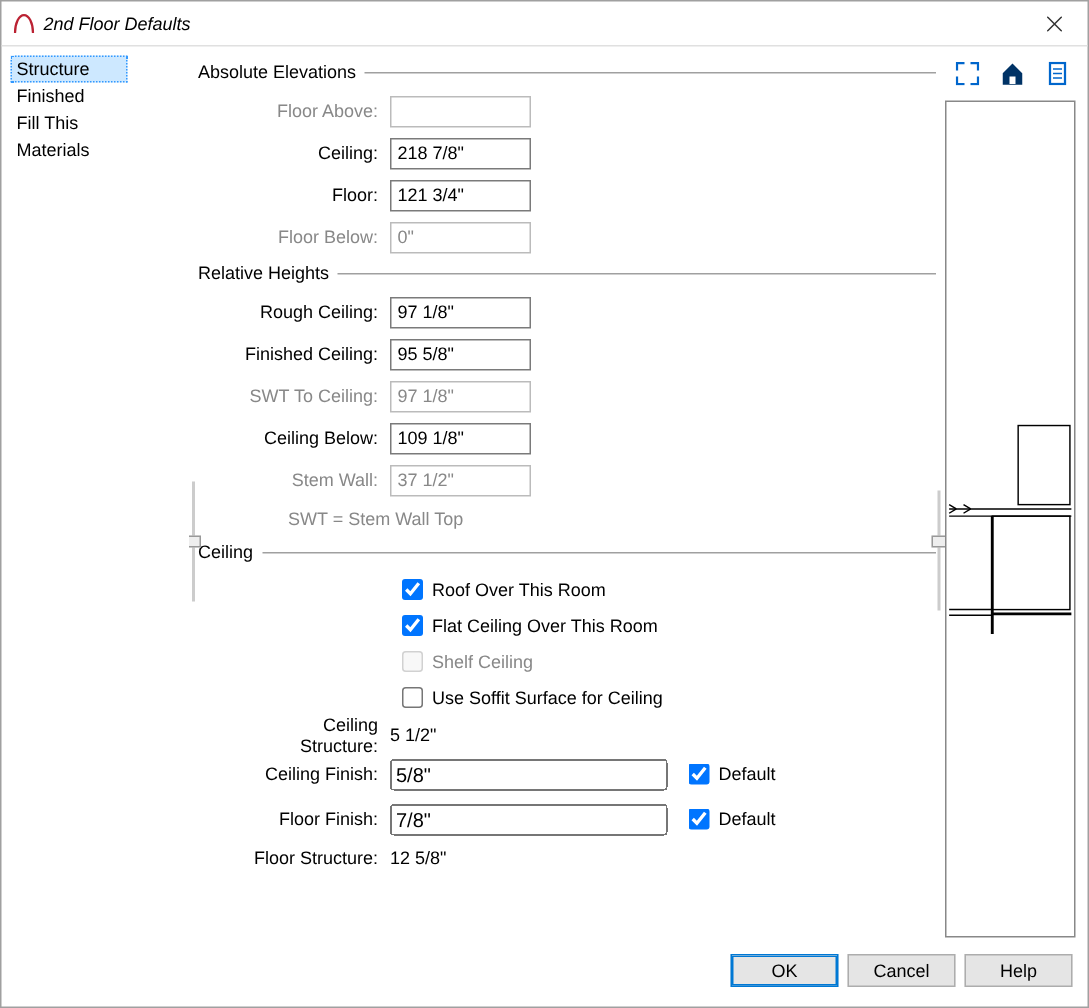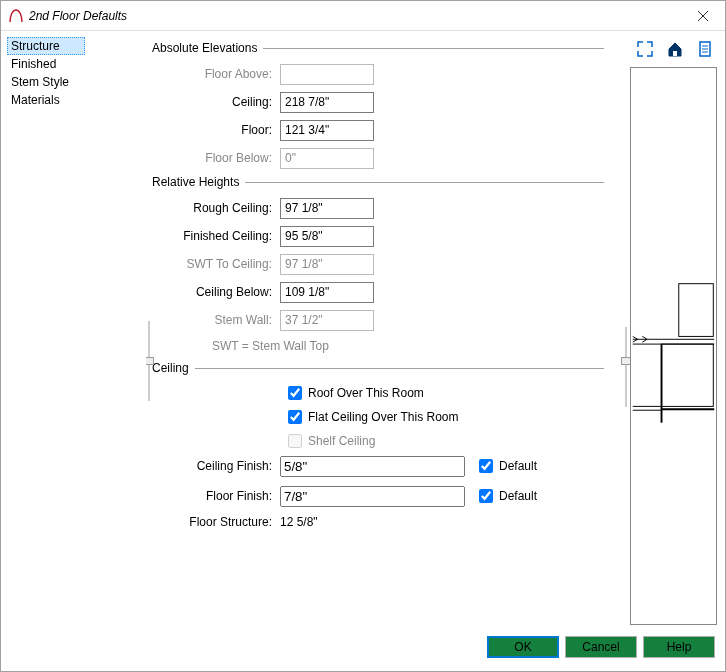--- a/index.html
+++ b/index.html
@@ -3,21 +3,21 @@
 <meta charset="utf-8">
 <style>
   * { box-sizing: border-box; }
   html, body { margin:0; padding:0; font-family: "Segoe UI", Tahoma, sans-serif; font-size:12px; color:#000; background:#fff; }
   .window { width:726px; height:672px; border:1px solid #a0a0a0; display:flex; flex-direction:column; position:relative; }
   .titlebar { height:30px; display:flex; align-items:center; border-bottom:1px solid #e0e0e0; padding:0 0 0 8px; }
   .titlebar .app-icon { width:14px; height:14px; margin-right:6px; display:flex; align-items:center; justify-content:center; }
   .titlebar .title { flex:1; font-size:12px;font-style:italic; }
   .titlebar .close { width:45px; height:29px; display:flex; align-items:center; justify-content:center; font-size:14px; color:#333; cursor:default; }
   .body { flex:1; display:flex; flex-direction:column; overflow:hidden; }
-  .main { flex:1; display:flex; overflow:hidden;gap:20px; }
+  .main { flex:1; display:flex; overflow:hidden; }
   .sidebar { width:90px; padding:6px 6px; }
   .sidebar-item { padding:2px 4px; cursor:default; }
   .sidebar-item.selected { background:#cde8ff; border:1px dotted #3399ff; padding:1px 3px; }
   .content { flex:1; padding:6px 6px 6px 6px; overflow:auto; position:relative;margin-left:35px; }
   .preview-col { width:95px; position:relative; padding:6px 8px 6px 0; }
   .icon-row { display:flex; gap:6px; justify-content:flex-end; padding:0 0 4px 0;}
   .icon-btn { width:24px; height:24px; display:flex; align-items:center; justify-content:center; border:1px solid transparent; }
   .preview-box { position:absolute; top:36px; left:0; right:8px; bottom:6px; border:1px solid #888; background:#fff; overflow:hidden;}
   .group { margin-bottom:4px; }
   .group-header { display:flex; align-items:center; font-size:12px; color:#000; margin:4px 0 6px 0; }
@@ -29,21 +29,21 @@
   .disabled-text { color:#888; }
   .chk-row { display:flex; align-items:center; height:24px; padding-left:136px;}
   .chk-row input[type=checkbox]{ width:14px; height:14px; margin:0 6px 0 0;}
   .chk-row.disabled { color:#888;}
   .hint { padding-left:60px; color:#888; height:22px; display:flex; align-items:center;}
   .kv-row { display:flex; align-items:center; height:26px; }
   .kv-row .lbl2 { width:128px; text-align:right; padding-right:8px; padding-left:28px;}
   .inline-chk { display:flex; align-items:flex-start; margin-left:14px; }
   .inline-chk input{ width:14px; height:14px; margin:0 6px 0 0;}
   .button-row { height:40px; display:flex; justify-content:flex-end; align-items:center; gap:6px; padding:0 10px 8px 0;}
-  .btn { min-width:72px; height:22px; border:1px solid #adadad; background:#15803d; font-size:12px; font-family:inherit; cursor:default; padding:0 10px;}
+  .btn { min-width:72px; height:22px; border:1px solid #adadad; background:#e5e5e5; font-size:12px; font-family:inherit; cursor:default; padding:0 10px;}
   .btn.default { border:1px solid #0078d4; box-shadow:0 0 0 1px #0078d4 inset;}
   .slider-stub { position:absolute; width:10px; height:80px; }
   .slider-stub .track { position:absolute; left:4px; top:0; bottom:0; width:2px; background:#ccc;}
   .slider-stub .thumb { position:absolute; left:0; width:10px; height:8px; background:#eee; border:1px solid #999;}
   .diagram-line { stroke:#000; stroke-width:1; fill:none; }
 </style>
 </head>
 <body>
 
 <div class="window">
@@ -60,21 +60,21 @@
         </svg>
     </span>
   </div>
 
   <div class="body">
     <div class="main">
 
       <div class="sidebar">
         <div class="sidebar-item selected">Structure</div>
         <div class="sidebar-item">Finished</div>
-        <div class="sidebar-item">Stem Style</div>
+        <div class="sidebar-item">Fill This</div>
         <div class="sidebar-item">Materials</div>
       </div>
 
       <div class="content">
 
         <div class="slider-stub" style="left:-2px; top:290px;">
           <div class="track"></div>
             <div class="thumb" style="top:36px;"></div>
         </div>
 
@@ -138,20 +138,28 @@
             <input type="checkbox" checked="" style="">
             <span>Roof Over This Room</span>
           </div>
           <div class="chk-row">
             <input type="checkbox" checked="" style="">
             <span>Flat Ceiling Over This Room</span>
           </div>
           <div class="chk-row disabled">
             <input type="checkbox" disabled="" style="">
             <span>Shelf Ceiling</span>
+          </div>
+          <div class="chk-row">
+            <input type="checkbox" style="">
+            <span>Use Soffit Surface for Ceiling</span>
+          </div>
+          <div class="kv-row">
+            <span class="lbl2">Ceiling Structure:</span>
+            <span class="val-static">5 1/2"</span>
           </div>
           <div class="kv-row">
             <span class="lbl2">Ceiling Finish:</span>
             <input type="text" value="5/8&quot;" style="">
             <span class="inline-chk">
               <input type="checkbox" checked="" style="">
               <span>Default</span>
             </span>
           </div>
         </div>

